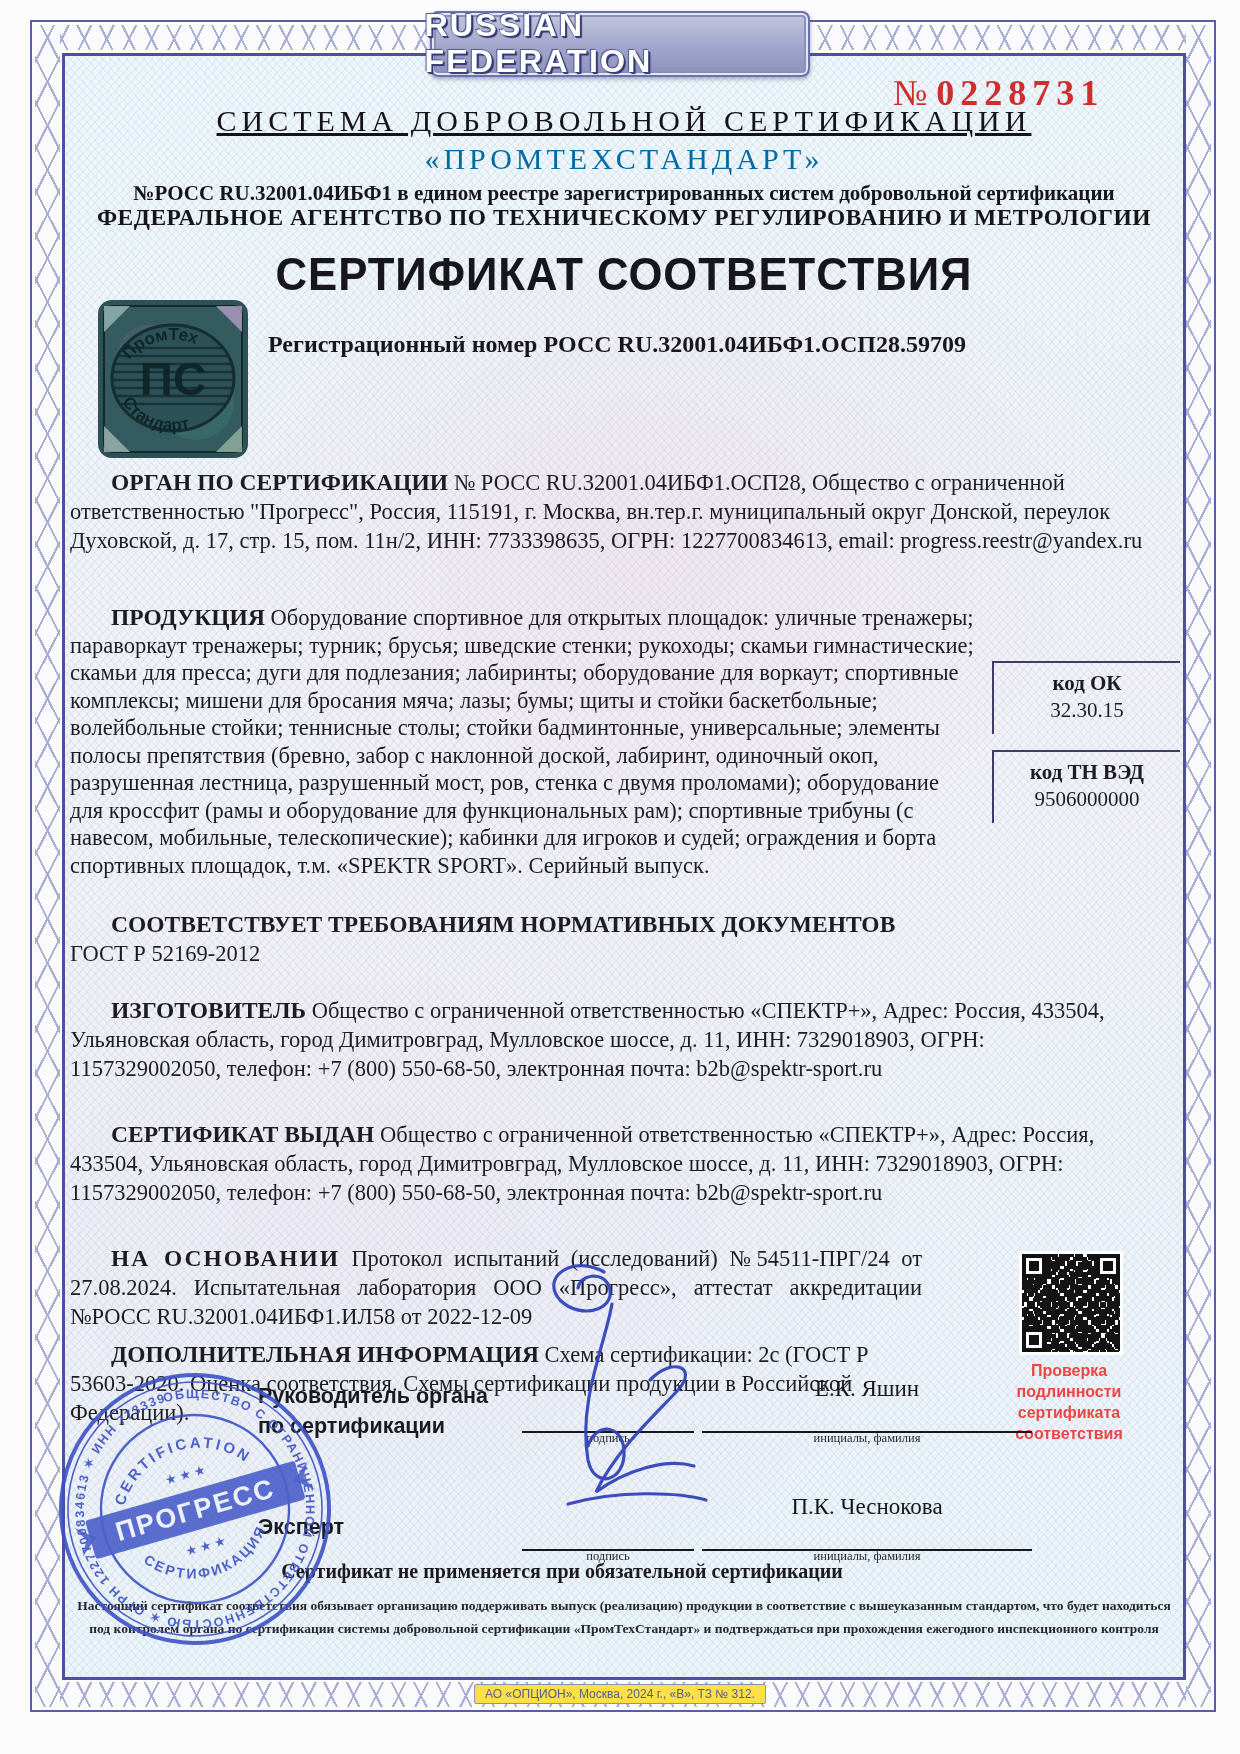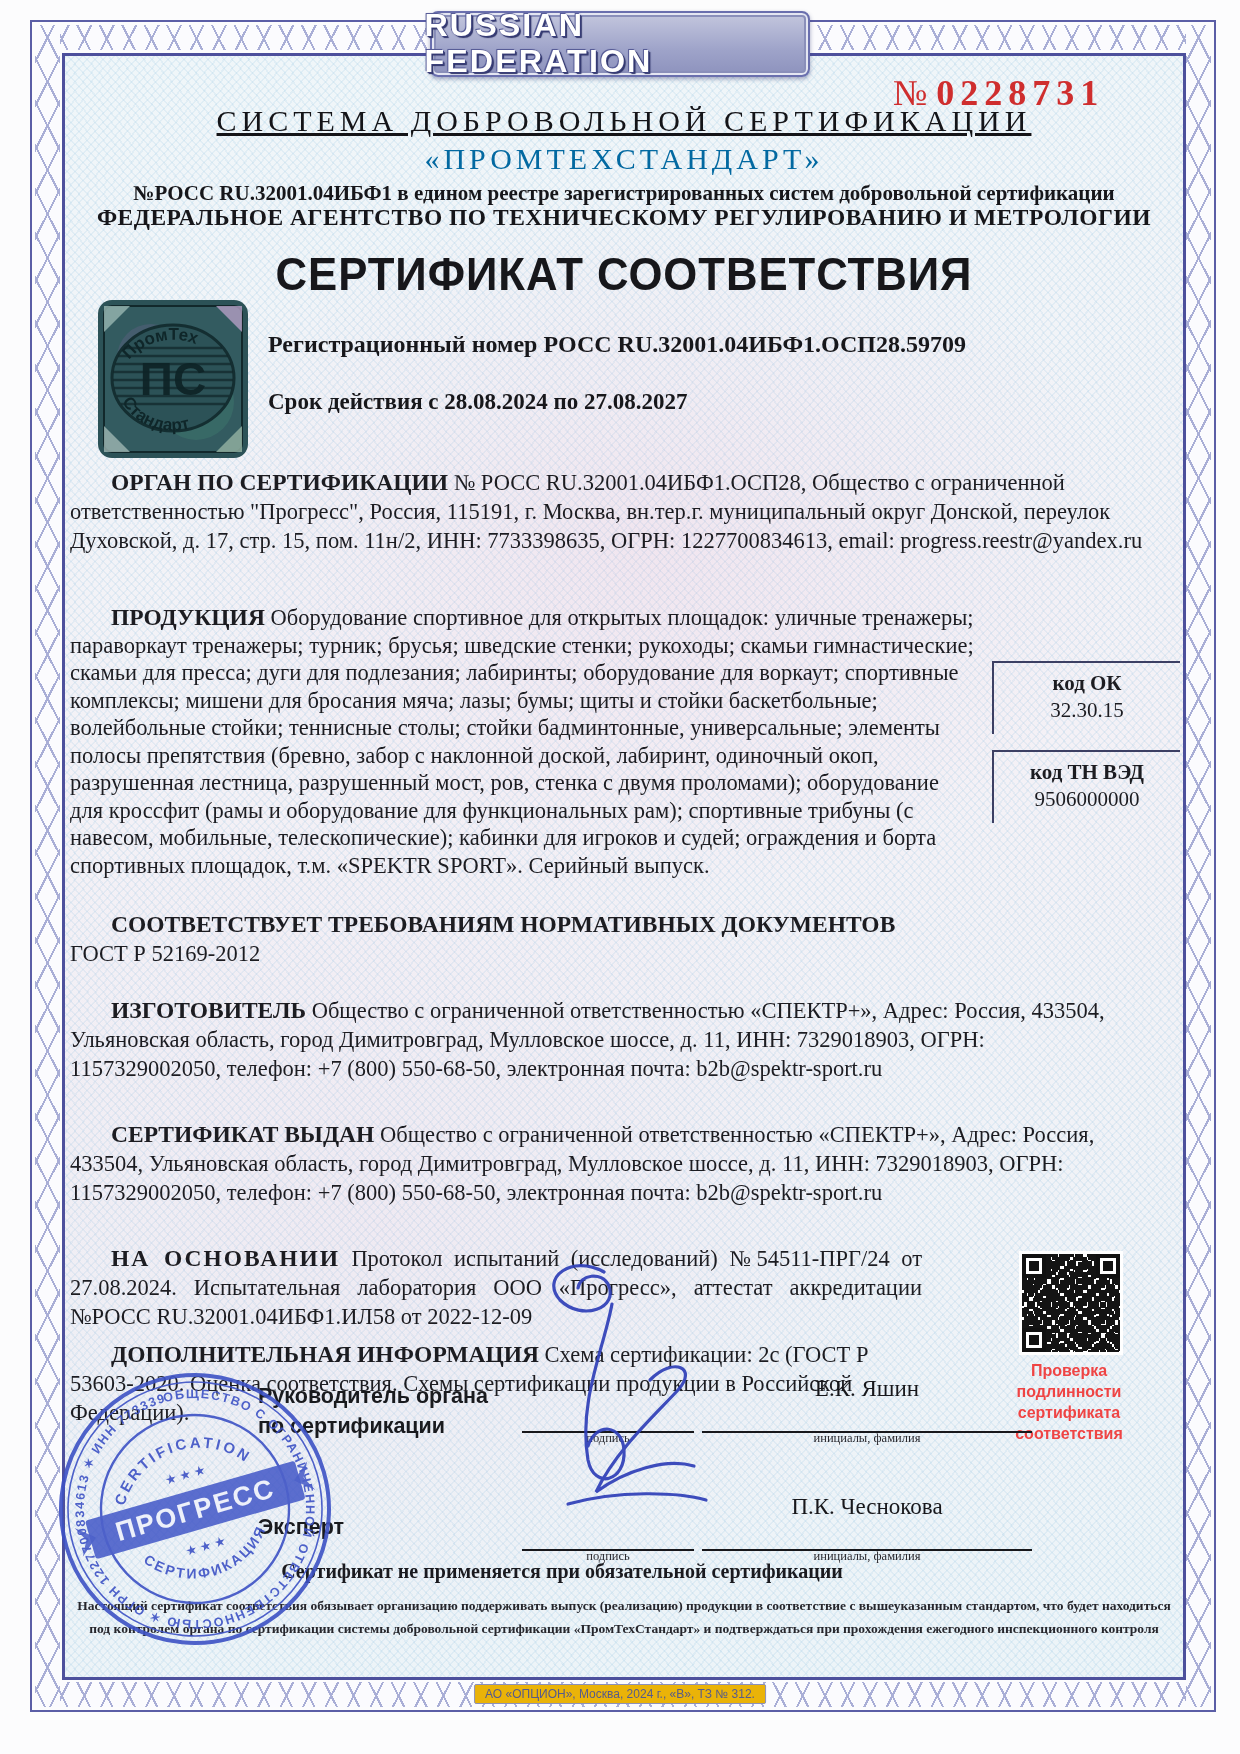--- a/index.html
+++ b/index.html
@@ -89,21 +89,21 @@
   .n-name1{top:1376px;left:702px;width:330px;}
   .l-sign2{top:1521px;left:522px;width:172px;height:28px;}
   .l-name2{top:1521px;left:702px;width:330px;height:28px;}
   .n-name2{top:1494px;left:702px;width:330px;}
   .autograph{position:absolute;top:1252px;left:508px;z-index:4;opacity:.92;}
   .stamp{position:absolute;top:1366px;left:52px;width:286px;height:286px;transform:rotate(-16deg);opacity:.9;z-index:3;}
   
   .restriction{top:1560px;left:65px;width:994px;text-align:center;font-weight:bold;font-size:20px;color:#1a1a1f;}
   .fineprint{top:1594px;left:75px;width:1098px;text-align:center;font-weight:bold;font-size:13.5px;
       line-height:23px;color:#26262c;}
-  .imprint{position:absolute;top:1684px;left:50%;transform:translateX(-50%);background:#eab308;
+  .imprint{position:absolute;top:1684px;left:50%;transform:translateX(-50%);background:#fde047;
       border:1.5px solid #8b90bb;border-radius:2px;padding:2px 10px;font-family:"Liberation Sans",sans-serif;
       font-size:12px;color:#565b8c;white-space:nowrap;z-index:6;}
 </style>
 </head>
 <body>
 
 <div class="page">
 
   <div class="outer-line"></div>
   <div class="band band-top"></div>
@@ -123,21 +123,20 @@
       <span class="digits">0228731</span>
     </div>
   </div>
 
   <div class="abs h-center sys1">СИСТЕМА ДОБРОВОЛЬНОЙ СЕРТИФИКАЦИИ</div>
   <div class="abs h-center sys2">«ПРОМТЕХСТАНДАРТ»</div>
   <div class="abs h-center registry">№РОСС RU.32001.04ИБФ1 в едином реестре зарегистрированных систем добровольной сертификации</div>
   <div class="abs h-center agency">ФЕДЕРАЛЬНОЕ АГЕНТСТВО ПО ТЕХНИЧЕСКОМУ РЕГУЛИРОВАНИЮ И МЕТРОЛОГИИ</div>
   <div class="abs h-center doc-title">СЕРТИФИКАТ СООТВЕТСТВИЯ</div>
   <div class="abs regnum">Регистрационный номер РОСС RU.32001.04ИБФ1.ОСП28.59709</div>
-  <div class="abs validity">Срок действия с 28.08.2024 по 27.08.2027</div>
 
   <svg class="abs holo" viewBox="0 0 154 162">
     <rect x="2" y="2" width="150" height="158" rx="14" fill="#2c5257"></rect>
     <rect x="8" y="8" width="138" height="146" rx="8" fill="#335b60" stroke="#12282b" stroke-width="2"></rect>
     <polygon points="8,8 34,8 8,34" fill="#93b2ad" opacity=".85"></polygon>
     <polygon points="146,8 120,8 146,34" fill="#b49fc4" opacity=".8"></polygon>
     <polygon points="8,154 34,154 8,128" fill="#9fb7b3" opacity=".8"></polygon>
     <polygon points="146,154 120,154 146,128" fill="#8fae9f" opacity=".85"></polygon>
     <circle cx="55" cy="60" r="34" fill="#c26bd0" opacity=".13"></circle>
     <circle cx="100" cy="104" r="38" fill="#59c98f" opacity=".13"></circle>

